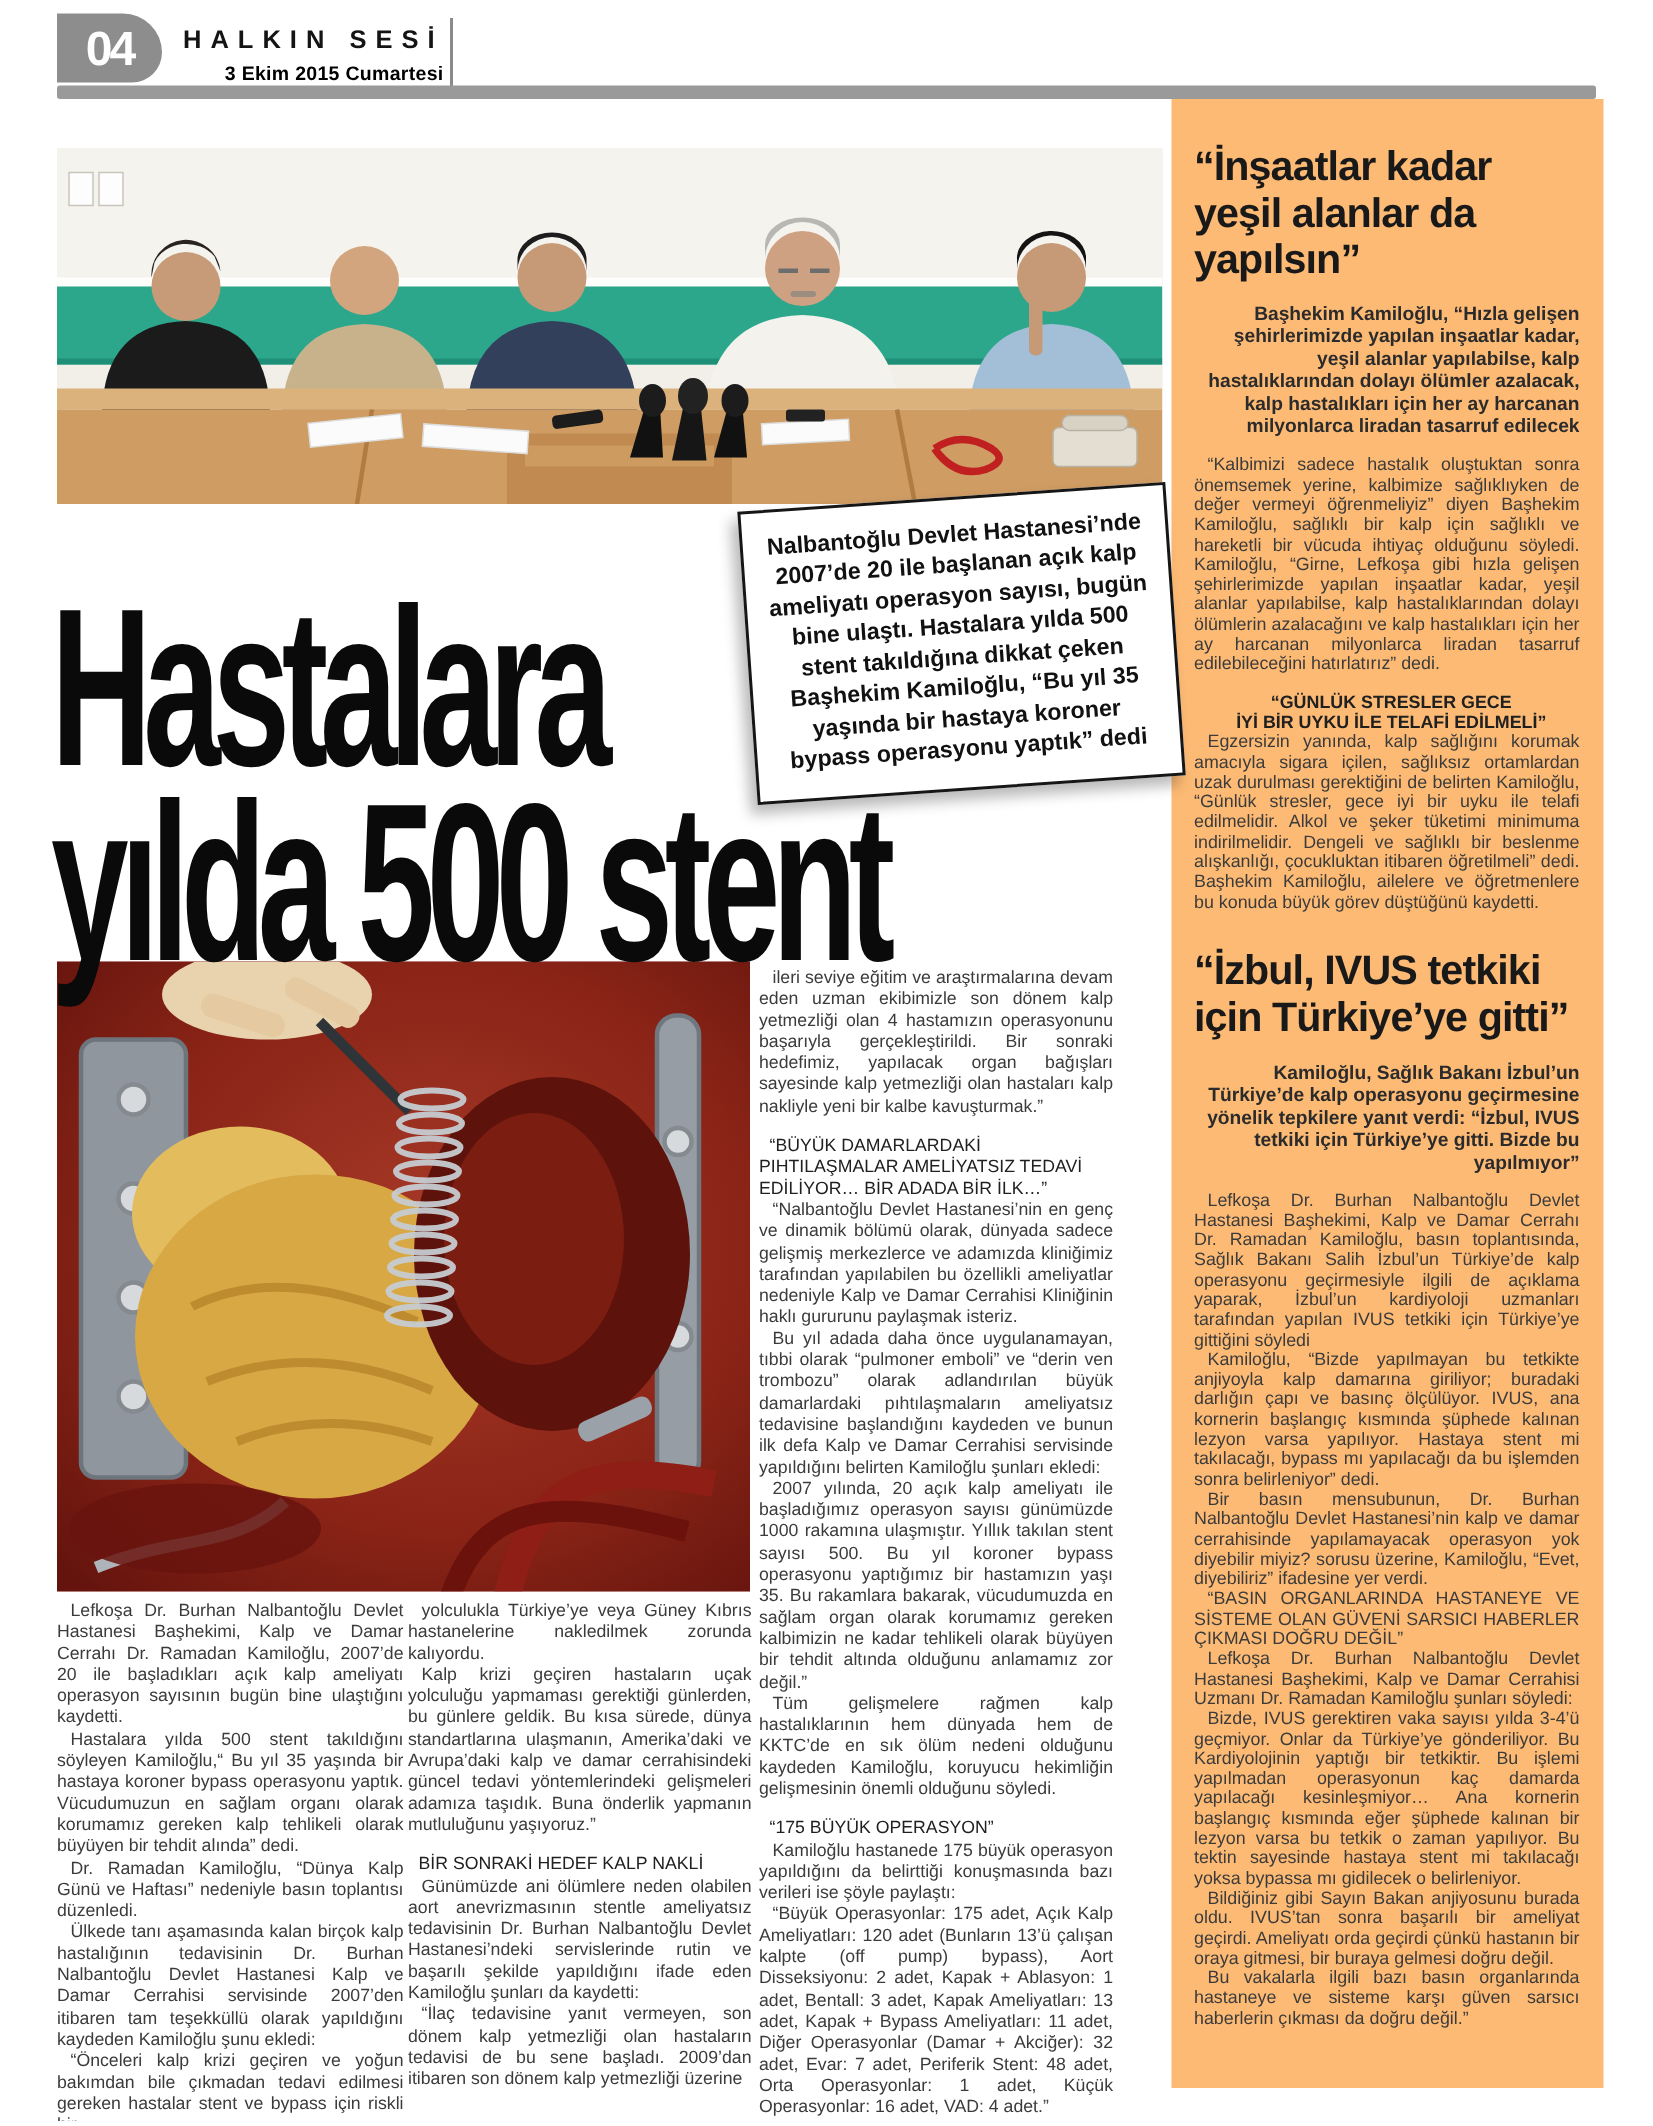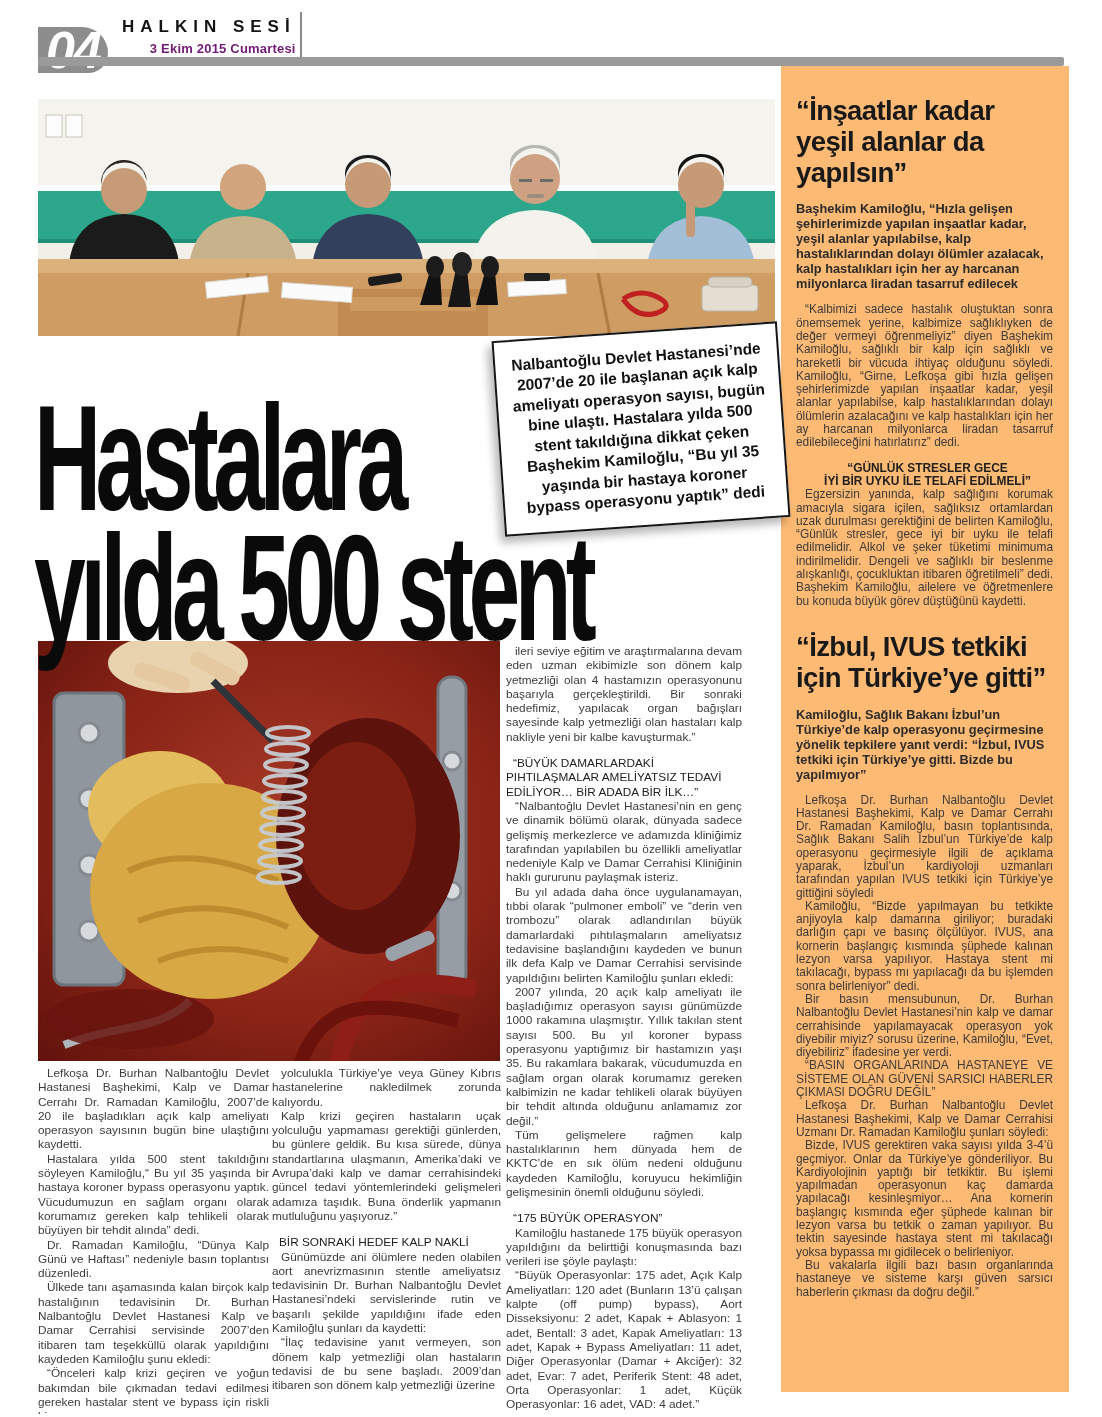--- a/index.html
+++ b/index.html
@@ -1,25 +1,25 @@
 <!DOCTYPE html>
 <html><head>
 <meta charset="utf-8">
 <style>
   html,body{margin:0;padding:0;background:#fff;}
   .page{position:relative;width:1102px;height:1417px;background:#ffffff;
         font-family:"Liberation Sans",sans-serif;color:#3b3b3b;overflow:hidden;}
 
   
-  .pagenum{position:absolute;left:38px;top:27px;width:70px;height:46px;background:#8d8d8d;
+  .pagenum{position:absolute;left:38px;top:9px;width:70px;height:46px;background:#8d8d8d;
            border-radius:0 26px 20px 0;display:flex;align-items:center;justify-content:center;
-           color:#fff;font-size:52px;font-weight:bold;letter-spacing:-2px;font-style:italic;}
+           color:#fff;font-size:32px;font-weight:bold;letter-spacing:-2px;}
   .masthead{position:absolute;left:122px;top:17px;text-align:right;}
   .paper-name{font-size:17px;font-weight:bold;letter-spacing:6px;color:#141414;white-space:nowrap;}
-  .paper-date{font-size:13px;font-weight:bold;color:#701a75;margin-top:4px;letter-spacing:0.2px;}
+  .paper-date{font-size:13px;font-weight:bold;color:#000000;margin-top:4px;letter-spacing:0.2px;}
   .head-divider{position:absolute;left:300px;top:12px;width:2px;height:48px;background:#8b8b8b;}
   .hbar{position:absolute;left:38px;top:57px;width:1026px;height:9px;background:#9a9a9a;border-radius:2px;}
   .section-label{position:absolute;right:40px;top:19px;font-size:31px;font-weight:900;
                  font-style:italic;color:#0d0d0d;letter-spacing:0.5px;margin-top:40px;}
 
   
   .photo1{position:absolute;left:38px;top:99px;width:737px;height:237px;overflow:hidden;background:#efece6;}
   .photo2{position:absolute;left:38px;top:641px;width:462px;height:420px;overflow:hidden;background:#7a1f18;}
 
   
@@ -43,21 +43,21 @@
   .col p{margin:0;font-size:11.8px;line-height:14.3px;text-align:justify;text-indent:9px;color:#3b3b3b;}
   .col .sub{font-weight:normal;color:#202020;text-indent:7px;text-align:left;}
   .mt{margin-top:12px !important;}
 
   
   .rp{position:absolute;left:781px;top:66px;width:288px;height:1326px;background:#fdba74;
       box-sizing:border-box;padding:30px 16px 0 15px;overflow:hidden;}
   .rp h2{margin:0 0 13px 0;font-size:27.5px;line-height:1.12;letter-spacing:-0.6px;
          font-weight:bold;color:#191919;}
   .rp .lead{font-weight:bold;font-size:12.8px;line-height:15px;color:#2b2b2b;margin:0 0 12px 0;
-            text-align:left;}
+            text-align:right;}
   .rp p{margin:0;font-size:11.9px;line-height:13.3px;text-align:justify;text-indent:9px;color:#3b3b3b;}
   .rp .sub{font-weight:bold;color:#202020;text-indent:6px;text-align:center;}
   .rp .h2b{margin-top:24px;}
 </style>
 </head>
 <body>
 
 <div class="page">
 
   <div class="pagenum">04</div>
@@ -238,16 +238,17 @@
     <p>Egzersizin yanında, kalp sağlığını korumak amacıyla sigara içilen, sağlıksız ortamlardan uzak durulması gerektiğini de belirten Kamiloğlu, “Günlük stresler, gece iyi bir uyku ile telafi edilmelidir. Alkol ve şeker tüketimi minimuma indirilmelidir. Dengeli ve sağlıklı bir beslenme alışkanlığı, çocukluktan itibaren öğretilmeli” dedi. Başhekim Kamiloğlu, ailelere ve öğretmenlere bu konuda büyük görev düştüğünü kaydetti.</p>
 
     <h2 class="h2b">“İzbul, IVUS tetkiki için Türkiye’ye gitti”</h2>
     <div class="lead">Kamiloğlu, Sağlık Bakanı İzbul’un Türkiye’de kalp operasyonu geçirmesine yönelik tepkilere yanıt verdi: “İzbul, IVUS tetkiki için Türkiye’ye gitti. Bizde bu yapılmıyor”</div>
     <p>Lefkoşa Dr. Burhan Nalbantoğlu Devlet Hastanesi Başhekimi, Kalp ve Damar Cerrahı Dr. Ramadan Kamiloğlu, basın toplantısında, Sağlık Bakanı Salih İzbul’un Türkiye’de kalp operasyonu geçirmesiyle ilgili de açıklama yaparak, İzbul’un kardiyoloji uzmanları tarafından yapılan IVUS tetkiki için Türkiye’ye gittiğini söyledi</p>
     <p>Kamiloğlu, “Bizde yapılmayan bu tetkikte anjiyoyla kalp damarına giriliyor; buradaki darlığın çapı ve basınç ölçülüyor. IVUS, ana kornerin başlangıç kısmında şüphede kalınan lezyon varsa yapılıyor. Hastaya stent mi takılacağı, bypass mı yapılacağı da bu işlemden sonra belirleniyor” dedi.</p>
     <p>Bir basın mensubunun, Dr. Burhan Nalbantoğlu Devlet Hastanesi’nin kalp ve damar cerrahisinde yapılamayacak operasyon yok diyebilir miyiz? sorusu üzerine, Kamiloğlu, “Evet, diyebiliriz” ifadesine yer verdi.</p>
     <p>“BASIN ORGANLARINDA HASTANEYE VE SİSTEME OLAN GÜVENİ SARSICI HABERLER ÇIKMASI DOĞRU DEĞİL”</p>
     <p>Lefkoşa Dr. Burhan Nalbantoğlu Devlet Hastanesi Başhekimi, Kalp ve Damar Cerrahisi Uzmanı Dr. Ramadan Kamiloğlu şunları söyledi:</p>
     <p>Bizde, IVUS gerektiren vaka sayısı yılda 3-4’ü geçmiyor. Onlar da Türkiye’ye gönderiliyor. Bu Kardiyolojinin yaptığı bir tetkiktir. Bu işlemi yapılmadan operasyonun kaç damarda yapılacağı kesinleşmiyor… Ana kornerin başlangıç kısmında eğer şüphede kalınan bir lezyon varsa bu tetkik o zaman yapılıyor. Bu tektin sayesinde hastaya stent mi takılacağı yoksa bypassa mı gidilecek o belirleniyor.</p>
+    <p>Bildiğiniz gibi Sayın Bakan anjiyosunu burada oldu. IVUS’tan sonra başarılı bir ameliyat geçirdi. Ameliyatı orda geçirdi çünkü hastanın bir oraya gitmesi, bir buraya gelmesi doğru değil.</p>
     <p>Bu vakalarla ilgili bazı basın organlarında hastaneye ve sisteme karşı güven sarsıcı haberlerin çıkması da doğru değil.”</p>
   </div>
 
 </div>
 
 </body></html>

